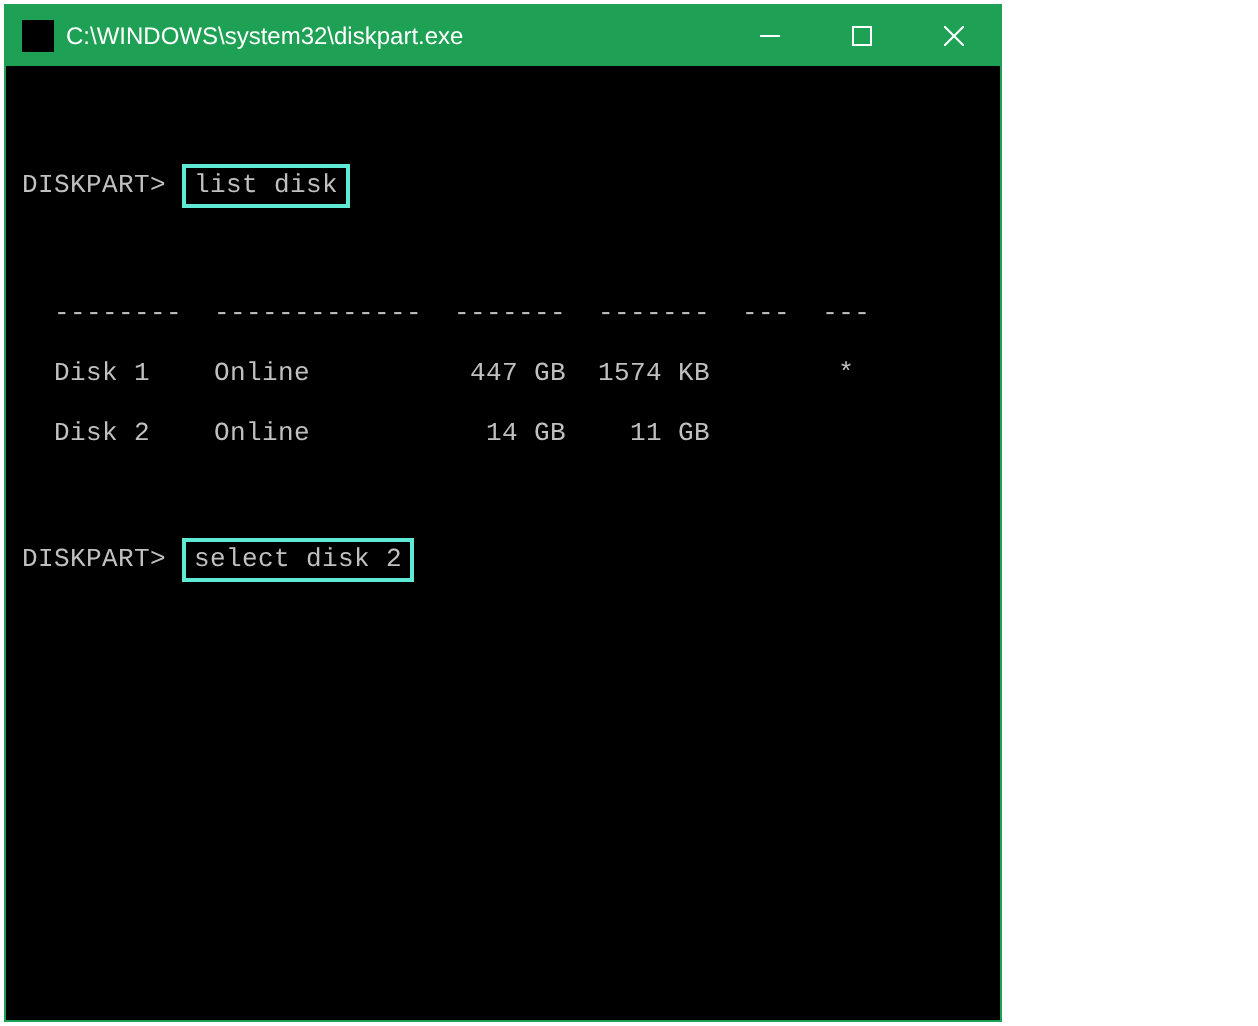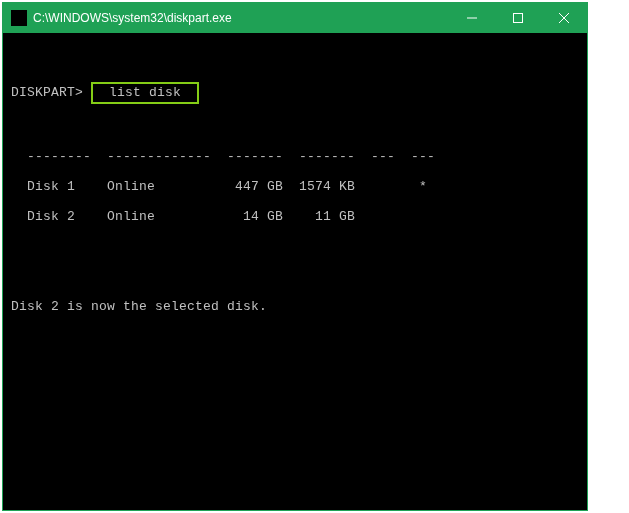--- a/index.html
+++ b/index.html
@@ -4,21 +4,21 @@
   <style>
     * { margin: 0; padding: 0; box-sizing: border-box; }
     body {
       font-family: Consolas, 'Courier New', monospace;
       background: #fff;
       width: 629px;
       height: 513px;
       overflow: hidden;
     }
     .window {
-      width: 586px;
+      width: 499px;
       height: 509px;
       margin: 2px;
       background: #000;
       border: 1px solid #1fa155;
     }
     .titlebar {
       height: 30px;
       background: #1fa155;
       display: flex;
       align-items: center;
@@ -56,22 +56,22 @@
     .close-btn { width: 46px; }
     .terminal {
       padding: 4px 8px 8px 8px;
       color: #c0c0c0;
       font-size: 13px;
       line-height: 15px;
       white-space: pre;
       letter-spacing: 0.2px;
     }
     .hl {
-      border: 2px solid #84cc16;
-      padding: 1px 16px;
+      border: 2px solid #5eead4;
+      padding: 1px 4px;
       display: inline-block;
       line-height: 16px;
     }
     .prompt { display: inline; }
     .blank { height: 15px; }
   </style>
 </head>
 <body>
 
 <div class="window">
@@ -99,22 +99,22 @@
   </div>
 
   <div class="terminal">
 <div class="blank"></div>
 <div><span class="prompt">DISKPART&gt;</span> <span class="hl">list disk</span></div>
 <div class="blank"></div>
 <div>  --------  -------------  -------  -------  ---  ---</div>
 <div>  Disk 1    Online          447 GB  1574 KB        *</div>
 <div>  Disk 2    Online           14 GB    11 GB</div>
 <div class="blank"></div>
+<div><span class="prompt">DISKPART&gt;</span> <span class="hl">select disk 2</span></div>
 <div class="blank"></div>
-<div>Disk 2 is now the selected disk.</div>
 <div class="blank"></div>
 <div class="blank"></div>
 
 
 
 
 
 
 
 

